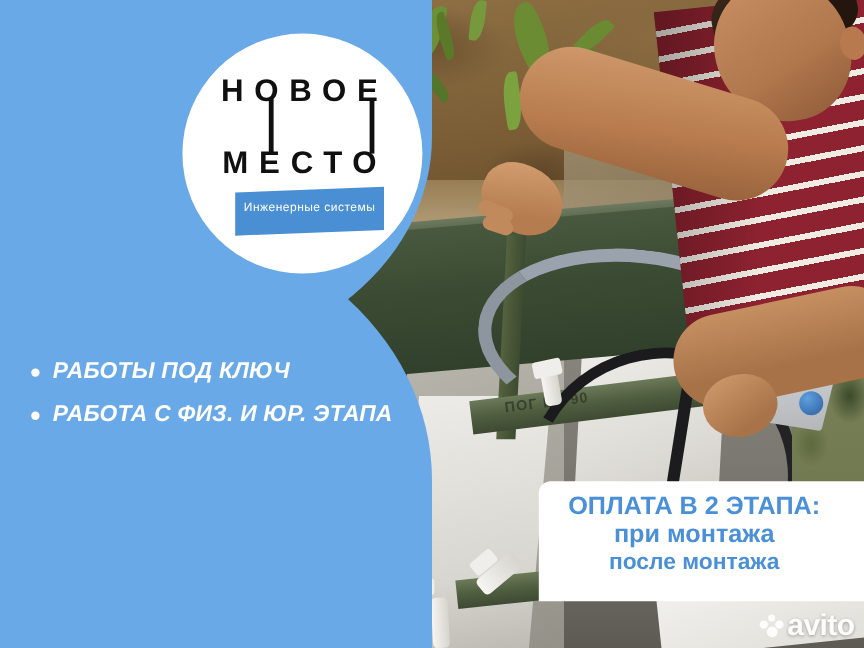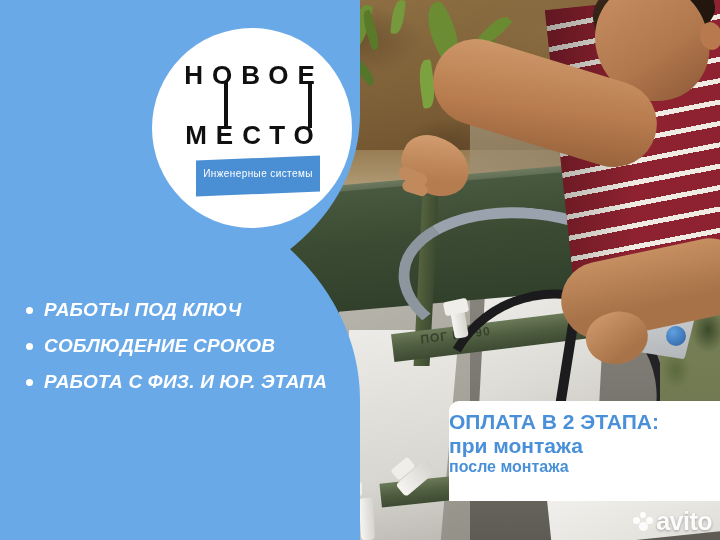--- a/index.html
+++ b/index.html
@@ -315,27 +315,27 @@
 
   
   .pay-panel{
     position:absolute;left:449px;top:401px;width:271px;height:100px;
     background:#ffffff;
     border-radius:10px 0 0 0;
   }
   .pay-panel .line{
     color:#4a90d9;
     font-weight:bold;
-    text-align:left;
+    text-align:center;
     padding-right:12px;
     line-height:1.14;
   }
   .pay-title{font-size:21px;padding-top:9px;}
   .pay-sub1{font-size:21px;}
-  .pay-sub2{font-size:16px;}
+  .pay-sub2{font-size:19px;}
 
   
   .watermark{
     position:absolute;right:8px;bottom:4px;
     display:flex;align-items:center;gap:3px;
     color:#ffffff;opacity:.92;
     font-size:25px;font-weight:bold;letter-spacing:-.5px;
     text-shadow:0 1px 3px rgba(0,0,0,.35);
   }
   .wm-mark{
@@ -439,24 +439,20 @@
     <span>Инженерные системы</span>
   </div>
 
   <div class="bullets">
     <div class="bullet-row">
       <div class="bullet-dot"></div>
       <div class="bullet-text">РАБОТЫ ПОД КЛЮЧ</div>
     </div>
     <div class="bullet-row">
       <div class="bullet-dot"></div>
-      <div class="bullet-text">СОБЛЮДЕНИЕ СРОКОВ</div>
-    </div>
-    <div class="bullet-row">
-      <div class="bullet-dot"></div>
       <div class="bullet-text">РАБОТА С ФИЗ. И ЮР. ЭТАПА</div>
     </div>
   </div>
 
   <div class="pay-panel">
     <div class="line pay-title">ОПЛАТА В 2 ЭТАПА:</div>
     <div class="line pay-sub1">при монтажа</div>
     <div class="line pay-sub2">после монтажа</div>
   </div>
 

